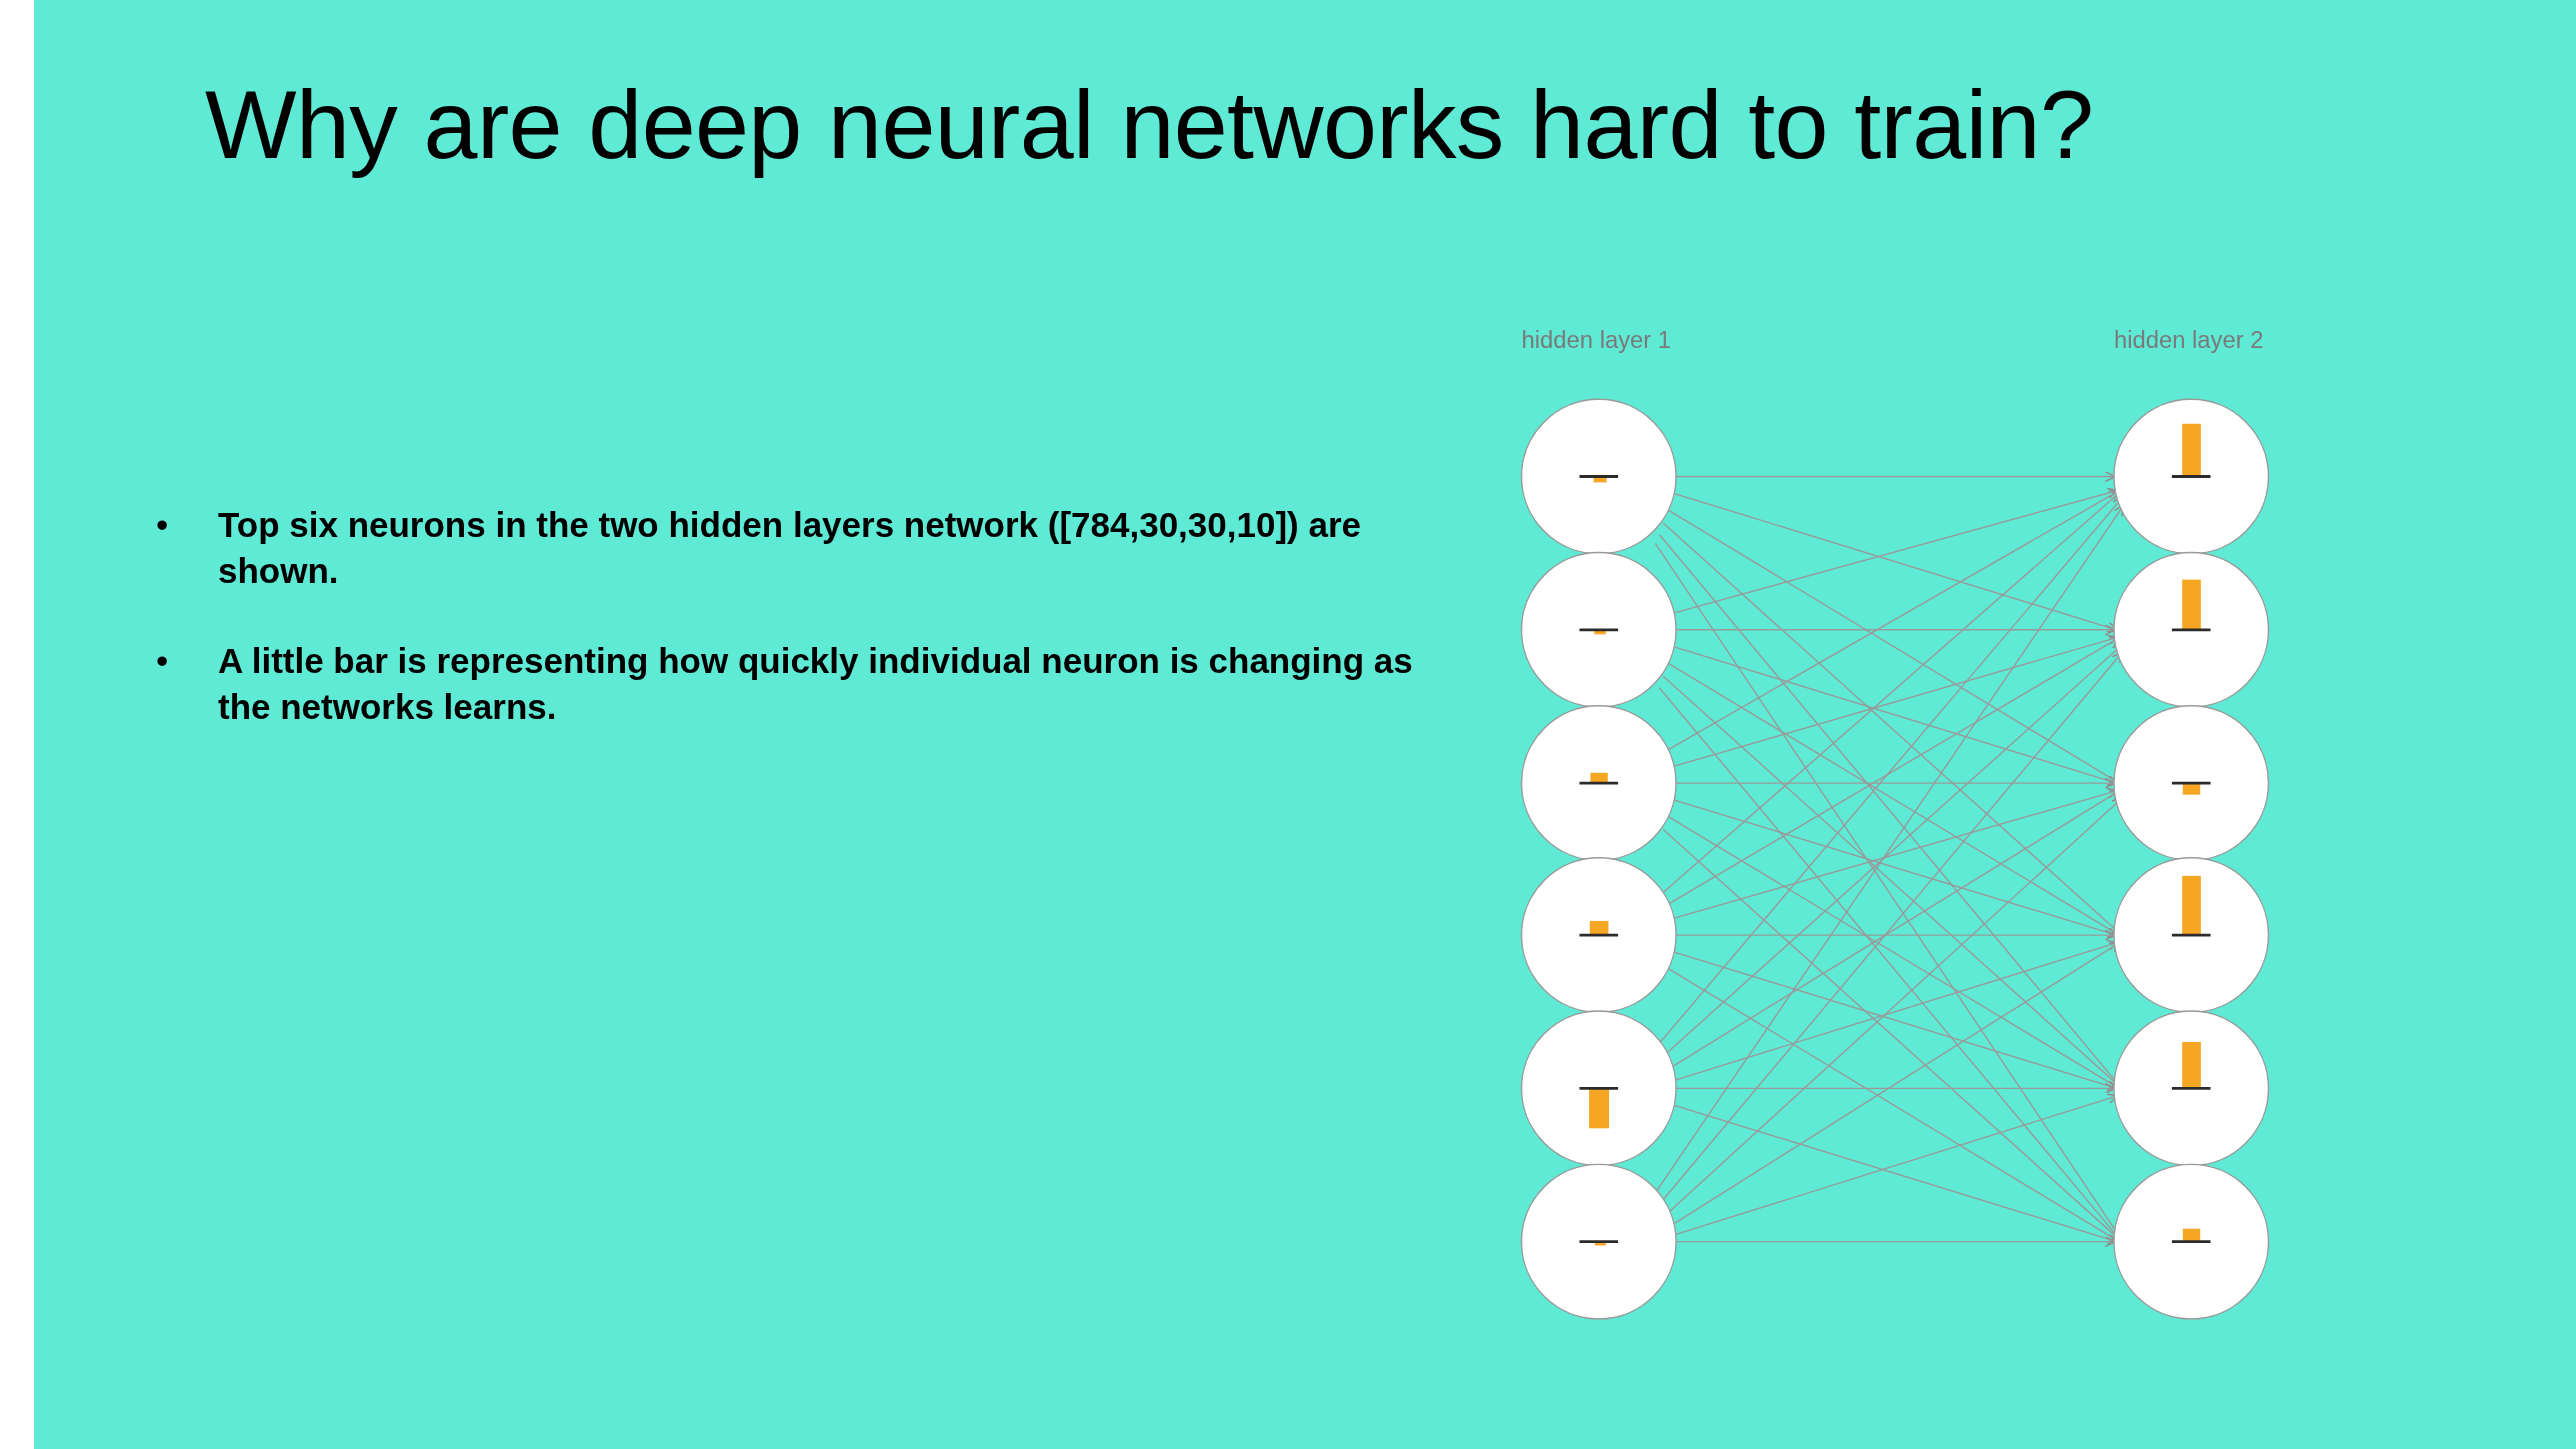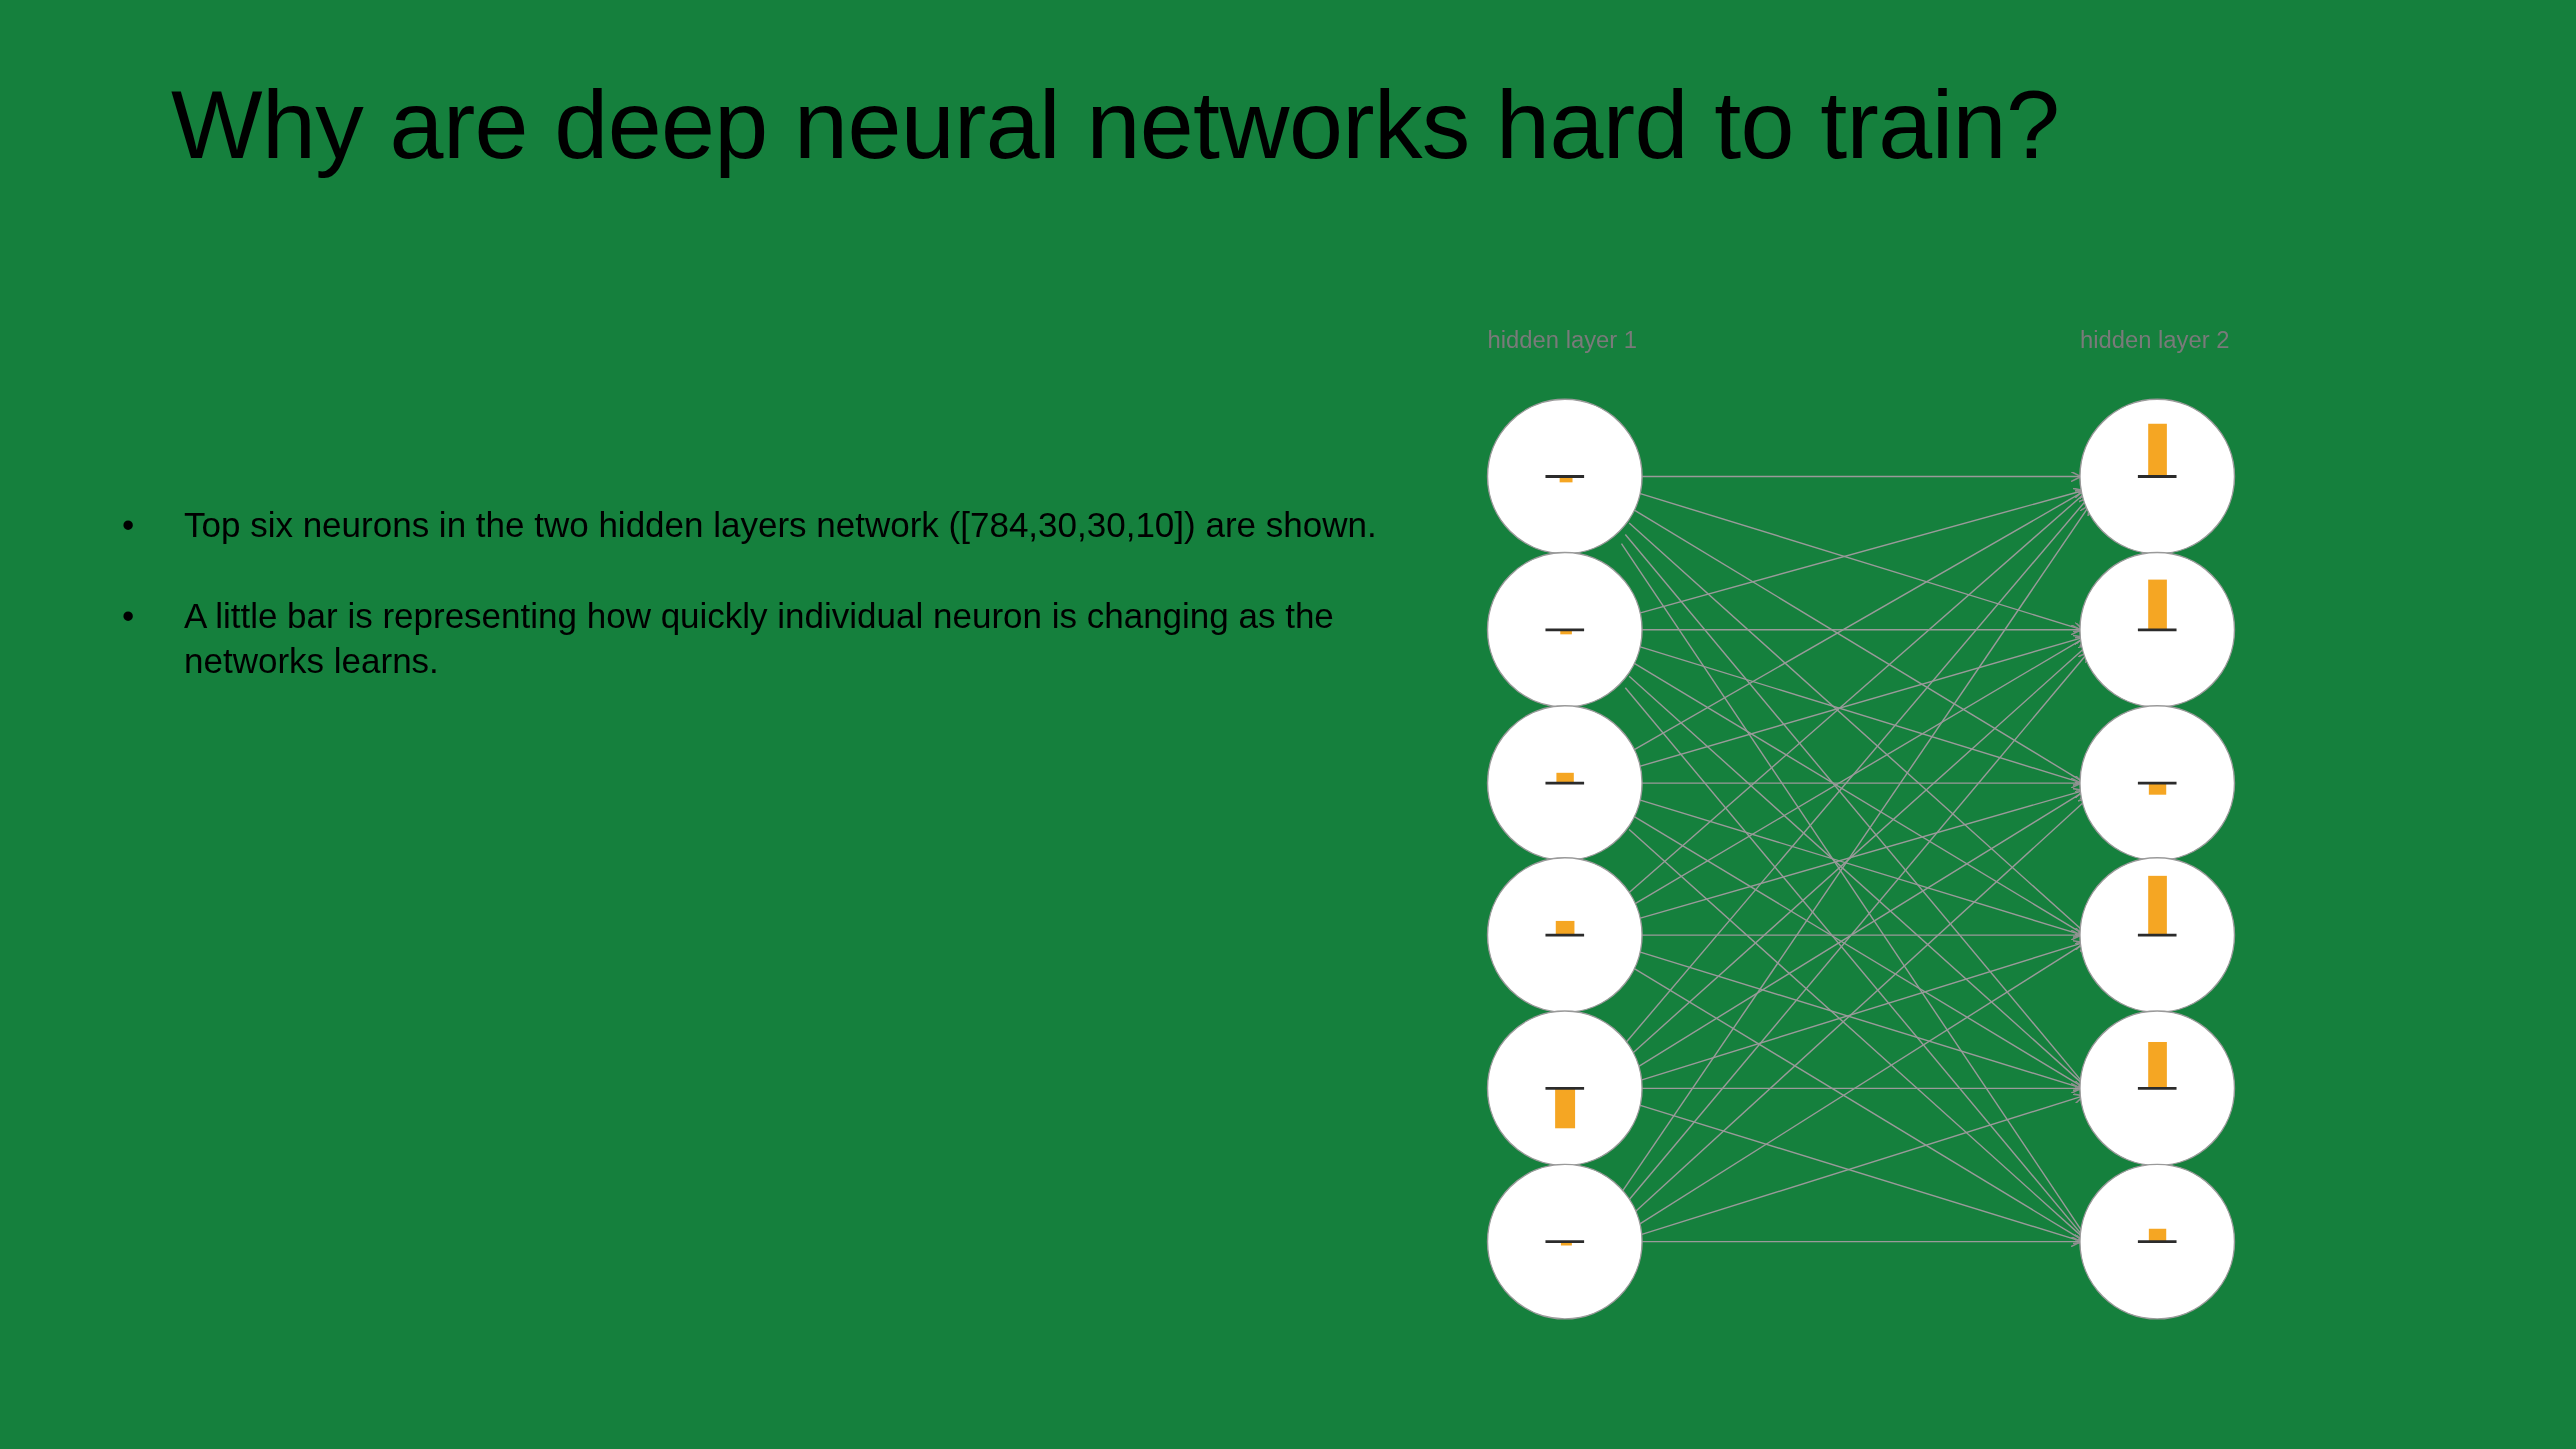--- a/index.html
+++ b/index.html
@@ -13,21 +13,22 @@
     height: 1449px;
     position: relative;
     overflow: hidden;
     font-family: "Liberation Sans", sans-serif;
     -webkit-font-smoothing: antialiased;
   }
 
   .slide {
     position: absolute;
     inset: 0;
-    background: #15803d;
+    background: #5eead4;
+    margin-left: 34px;
   }
 
   
   .slide-title {
     position: absolute;
     left: 171px;
     top: 71px;
     width: 2190px;
     font-family: "Liberation Sans", sans-serif;
     font-size: 97px;
@@ -59,20 +60,21 @@
     text-align: left;
     padding-left: 9px;
     box-sizing: border-box;
   }
   .bullet-text {
     flex: 1 1 auto;
     font-size: 35px;
     line-height: 1.30;
     color: #000000;
     white-space: pre-line;
+    font-weight: bold;
   }
 
   
   .network-figure {
     position: absolute;
     left: 1436px;
     top: 322px;
     width: 850px;
     height: 1127px;
   }

